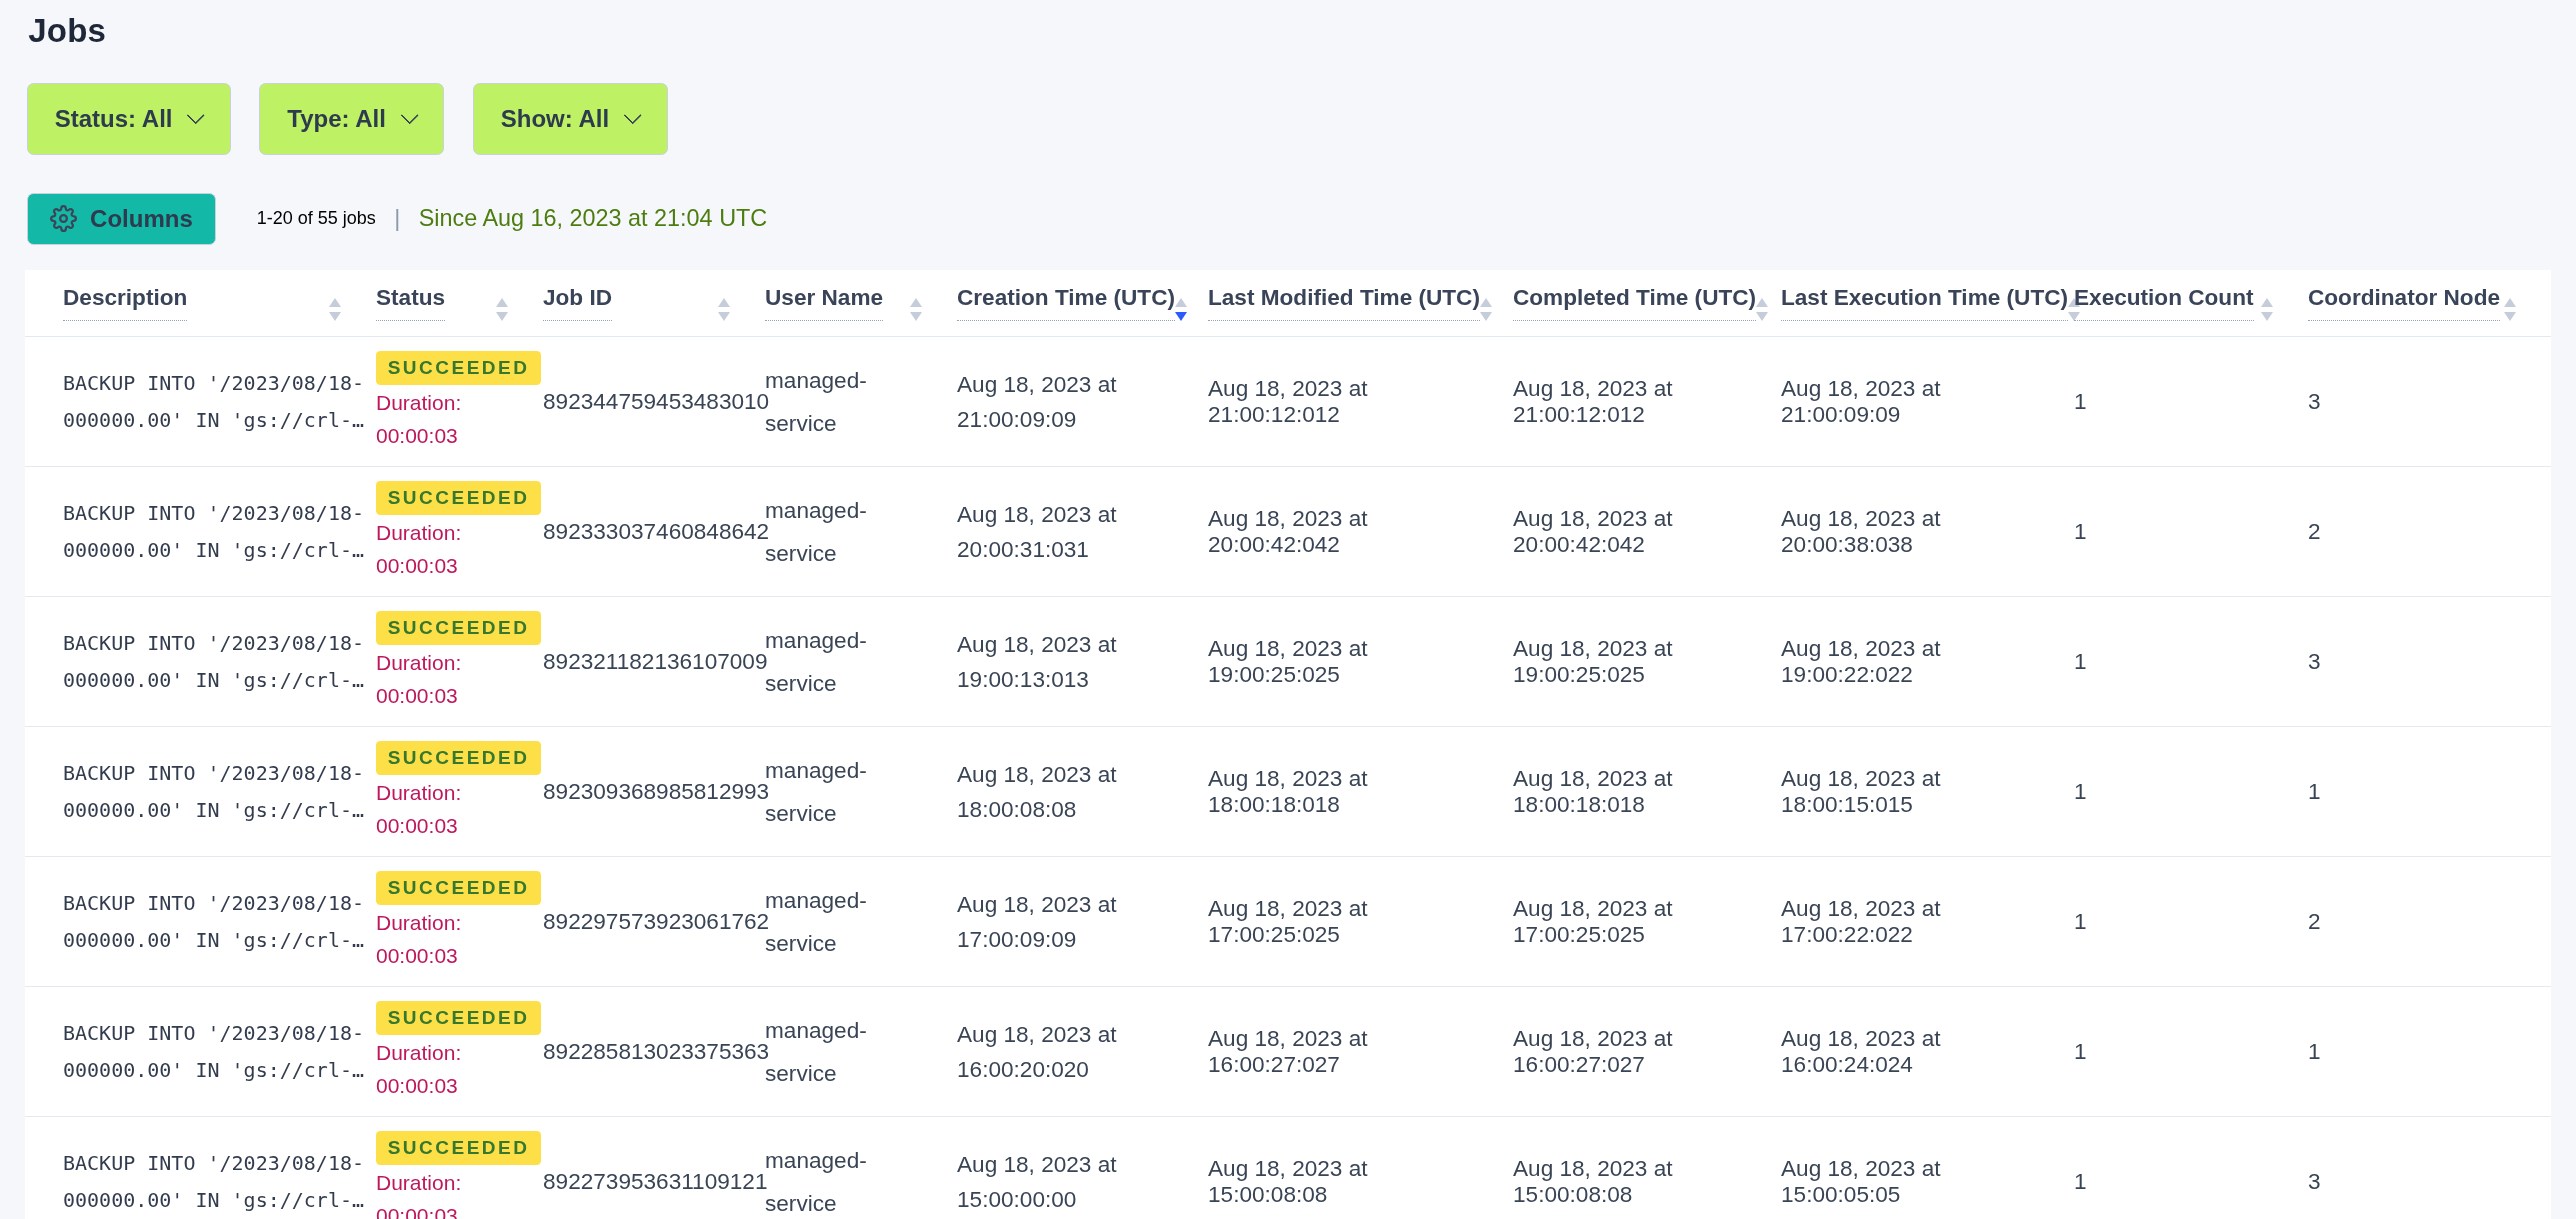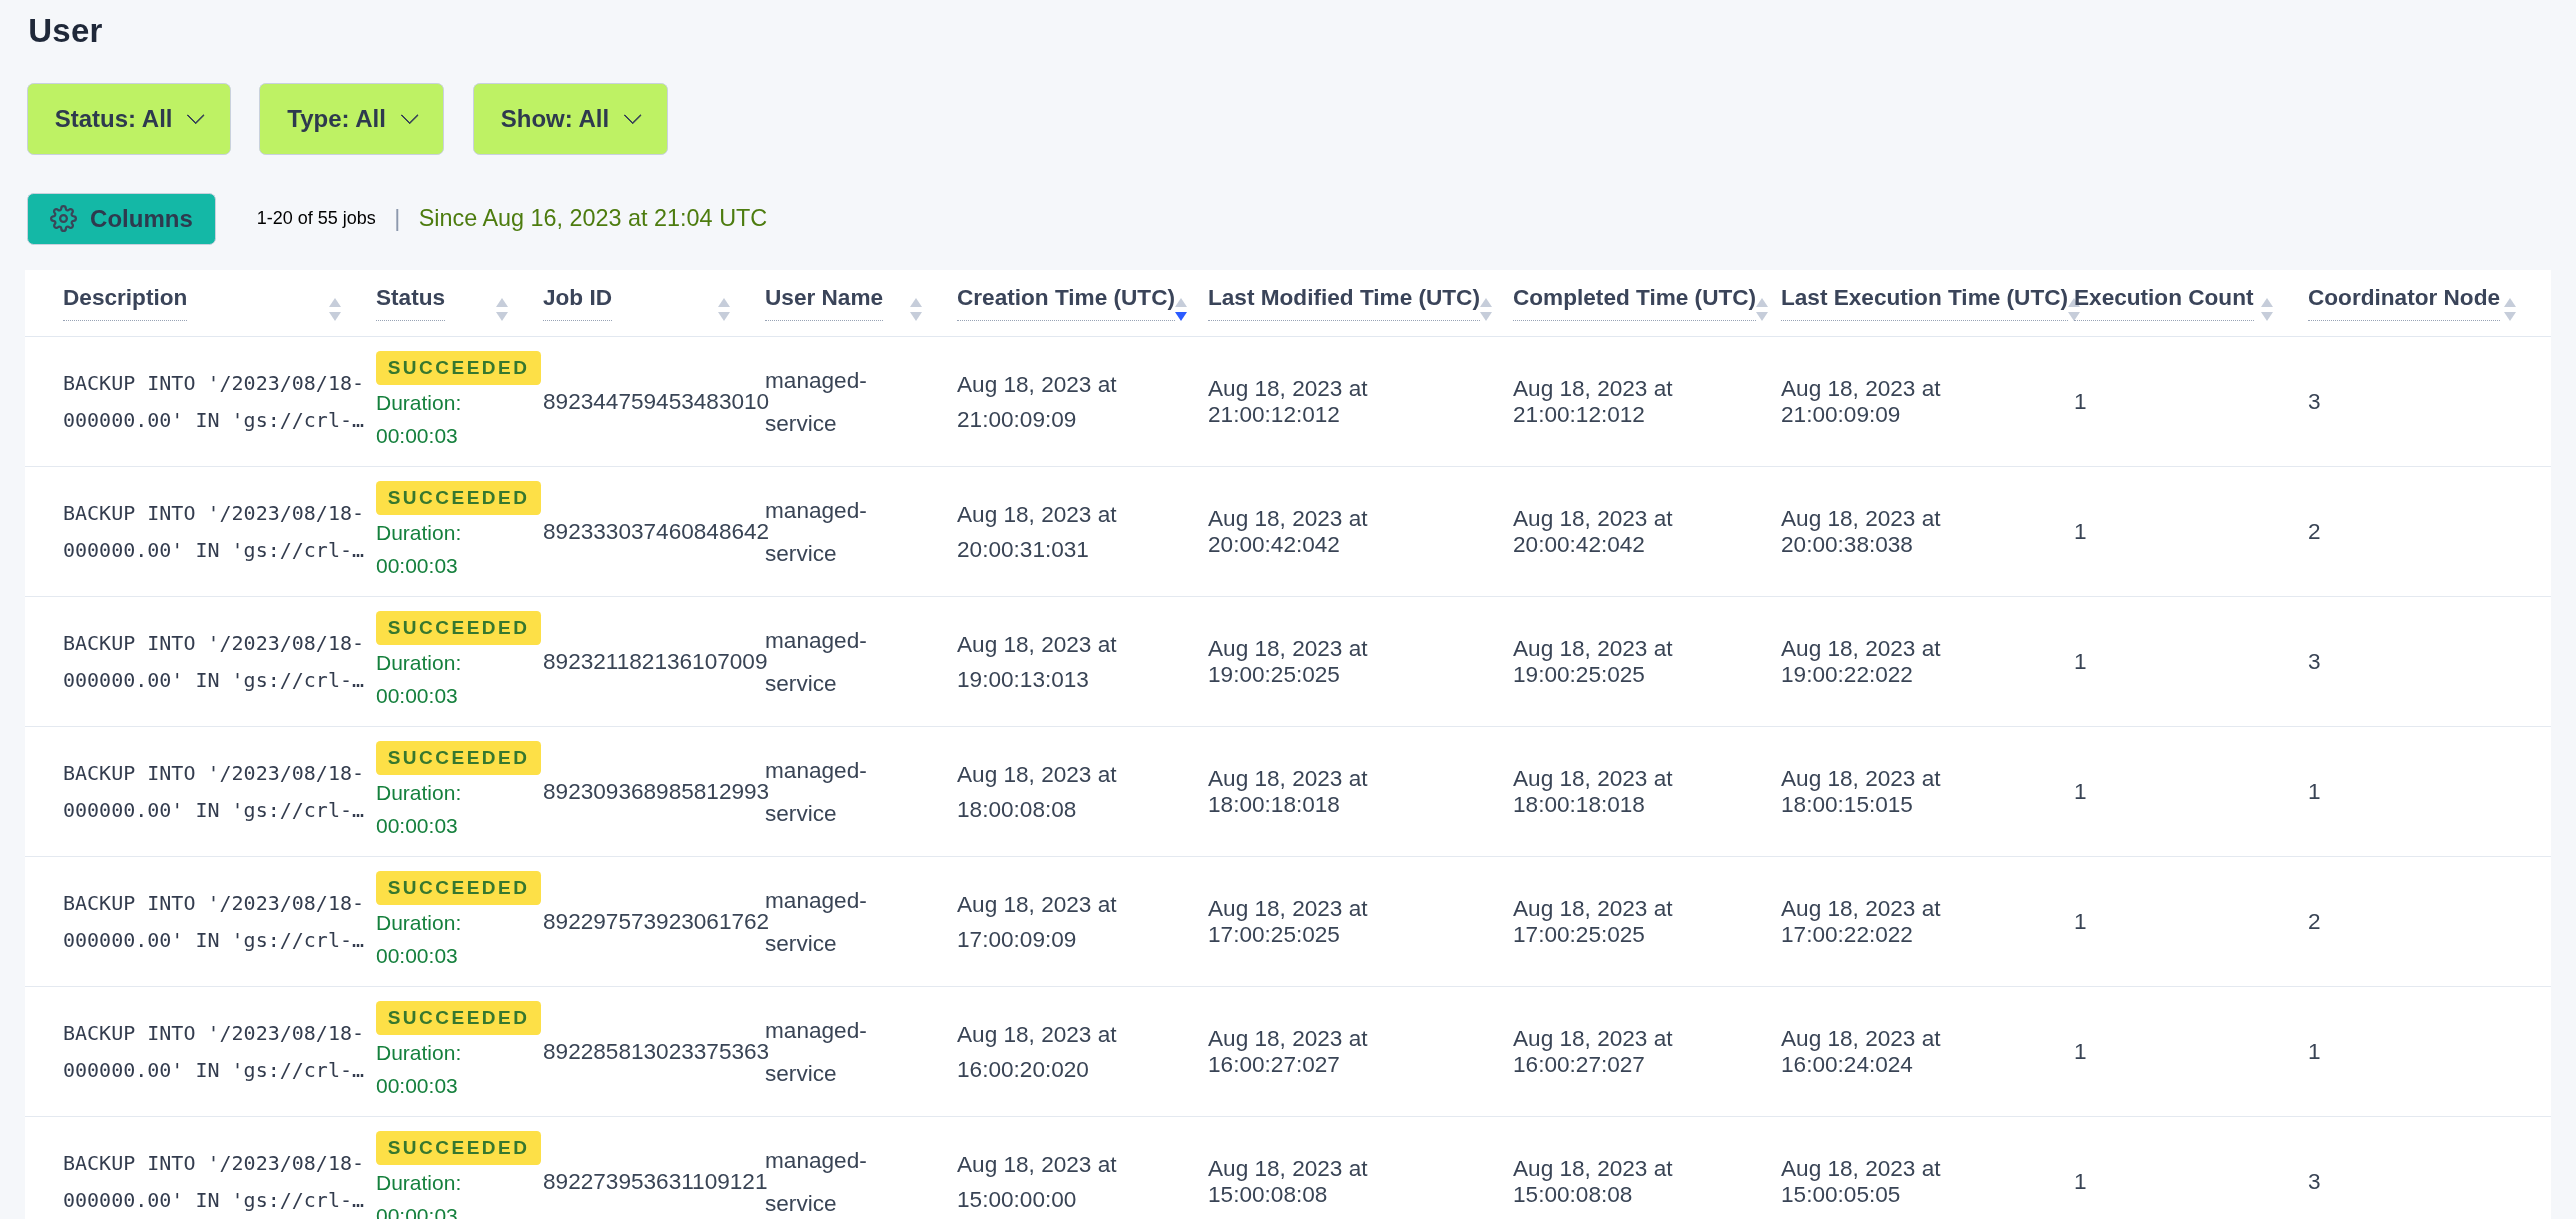--- a/index.html
+++ b/index.html
@@ -68,31 +68,31 @@
   .desc {
     font-family: "DejaVu Sans Mono", "Liberation Mono", monospace;
     font-size: 20px; line-height: 37px; color: #333c4e;
     width: 309px; word-break: break-all; cursor: pointer;
   }
   .badge {
     display: inline-block; padding: 5.9px 11.7px 6.7px 11.7px; border-radius: 4.2px;
     background: #fde047; color: #37772e;
     font-size: 19px; font-weight: 700; letter-spacing: 2.5px;
   }
-  .duration { margin-top: 1px; font-size: 21px; line-height: 33px; color: #15803d; }
+  .duration { margin-top: 1px; font-size: 21px; line-height: 33px; color: #be185d; }
   .wrap-narrow { max-width: 151px; line-height: 43px; }
   .wrap-time  { max-width: 219px; line-height: 35px; }
   .num-cell { font-size: 22.6px; }
 </style>
 </head>
 <body>
 
 <div class="page">
 
-  <div class="page-title">User</div>
+  <div class="page-title">Jobs</div>
 
   <div class="filters">
     <button class="filter-btn">
       <span>Status: All</span>
       <span class="chev"></span>
     </button>
     <button class="filter-btn">
       <span>Type: All</span>
       <span class="chev"></span>
     </button>

